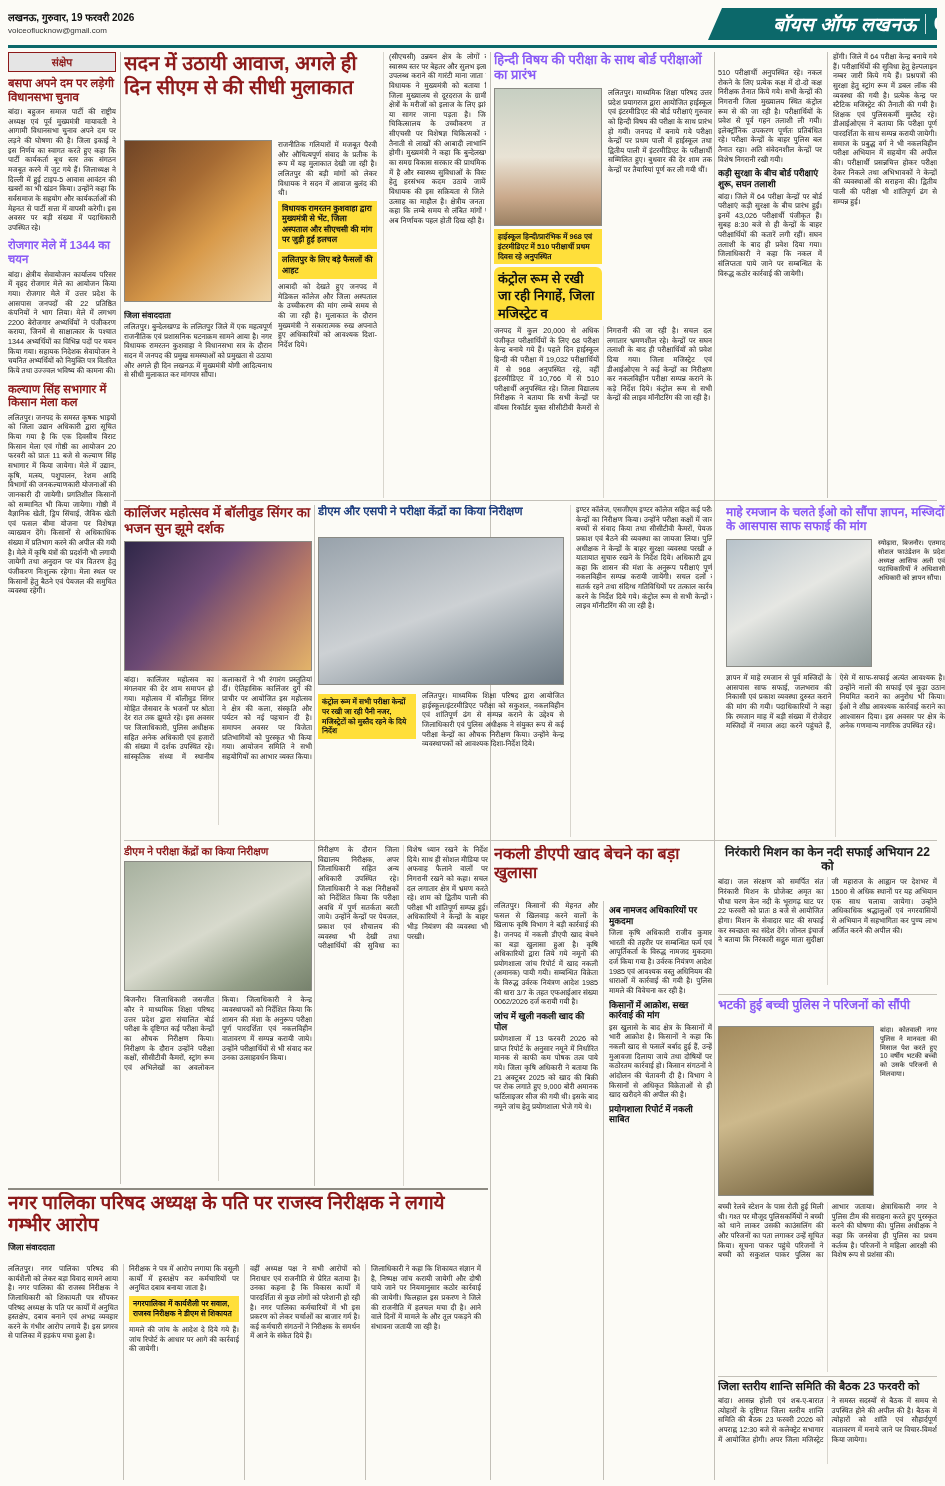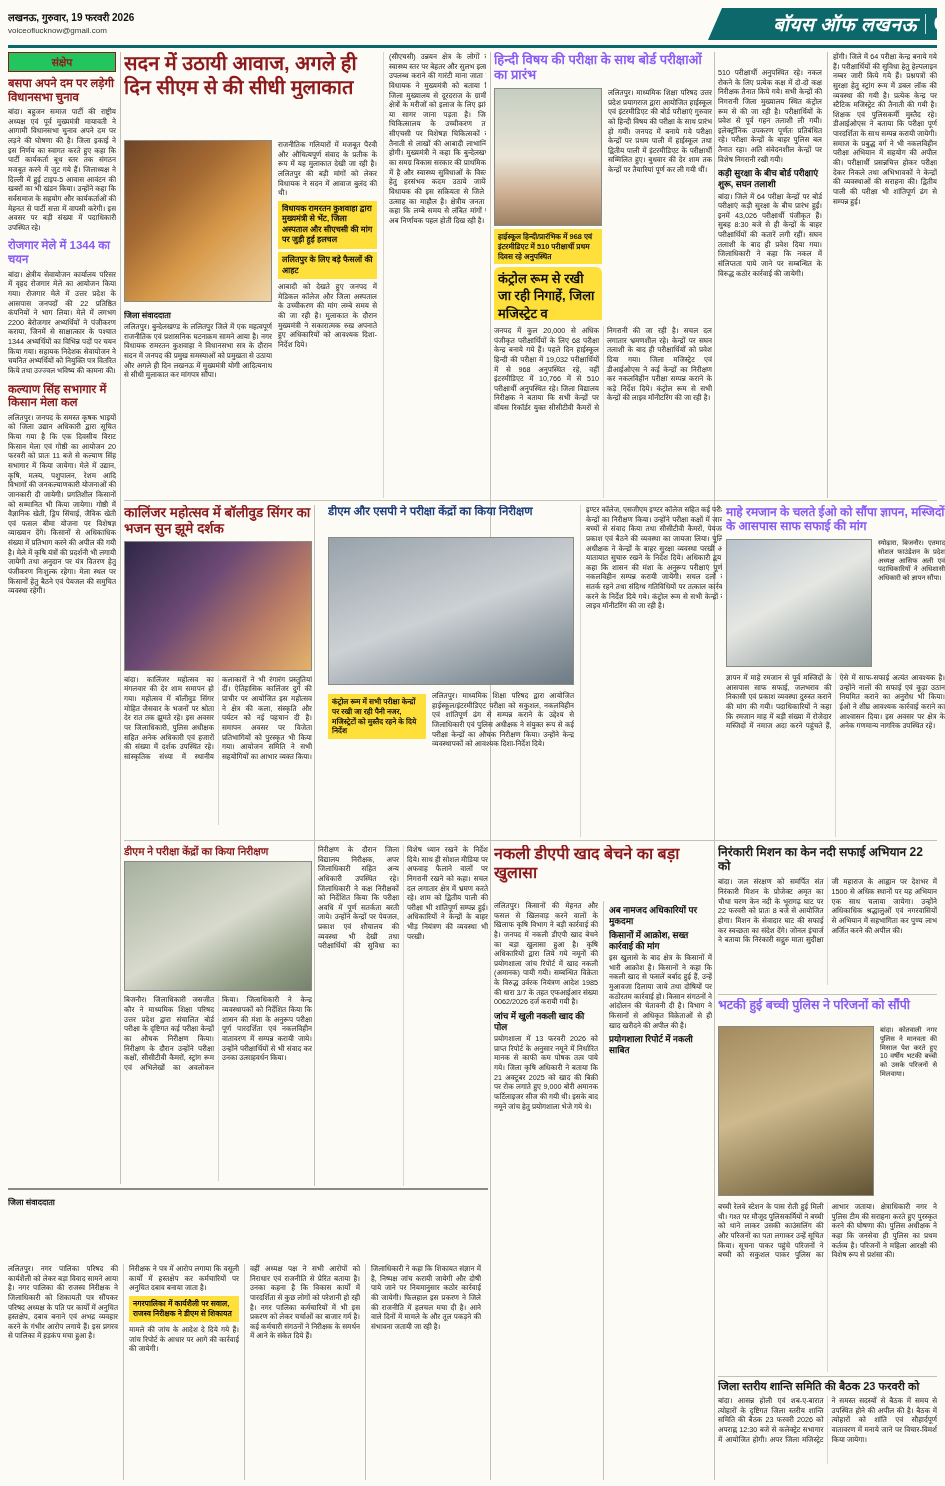--- a/index.html
+++ b/index.html
@@ -20,21 +20,21 @@
   .photo{border:1px solid #8a8a84;box-sizing:border-box;}
   .ph-cm{background:linear-gradient(135deg,#6f4426 0%,#a56a33 35%,#d89a4a 60%,#efd4a6 100%);}
   .ph-students{background:linear-gradient(180deg,#c7cfc2 0%,#e9e3d5 50%,#caa98b 80%,#9b8163 100%);}
   .ph-stage{background:linear-gradient(130deg,#2f2748 0%,#6d4a75 40%,#b87a67 70%,#e3b46a 100%);}
   .ph-inspect{background:linear-gradient(160deg,#98a2ab 0%,#cdd1d4 50%,#8f9aa2 80%,#6e7a84 100%);}
   .ph-memo{background:linear-gradient(150deg,#b7c2ca 0%,#e6e7e3 45%,#aeb6b5 75%,#8d9897 100%);}
   .ph-dm2{background:linear-gradient(150deg,#a7b19f 0%,#d8dacd 50%,#95a089 80%,#77826d 100%);}
   .ph-police{background:linear-gradient(160deg,#a38b5e 0%,#cdb98c 45%,#8c7a54 80%,#615434 100%);}
   .vline{background:#c3c0b8;width:1px;}
   .hline{background:#c3c0b8;height:1px;}
-  .kickerbox{border:1px solid #8d1a1a;color:#8d1a1a;font-weight:bold;font-size:10.5px;text-align:center;padding:2px 0;background:#22c55e;}
+  .kickerbox{border:1px solid #8d1a1a;color:#8d1a1a;font-weight:bold;font-size:10.5px;text-align:center;padding:2px 0;background:#e5e5e5;}
   .mast{background:#0c686a;color:#ffffff;display:flex;align-items:center;justify-content:flex-end;padding:0 10px;clip-path:polygon(14px 0,100% 0,100% 100%,0 100%);}
   .mast .brand{font-weight:bold;font-style:italic;font-size:19px;letter-spacing:.5px;}
   .mast .sep{width:1px;height:20px;background:#ffffff;margin:0 8px;opacity:.8;}
   .mast .pg{font-weight:bold;font-size:19px;}
 </style>
 </head>
 <body>
 
 <div id="page">
 
@@ -116,21 +116,21 @@
   <div class="abs" style="left:124px;top:505px;width:188px;height:332px;">
     <div class="headline h-maroon" style="font-size:13.5px;">कालिंजर महोत्सव में बॉलीवुड सिंगर का भजन सुन झूमे दर्शक</div>
     <div class="photo ph-stage" style="width:188px;height:130px;margin:4px 0;"></div>
     <div class="cols2" style="height:150px;">
       <div class="body">बांदा। कालिंजर महोत्सव का मंगलवार की देर शाम समापन हो गया। महोत्सव में बॉलीवुड सिंगर मोहित जैसवार के भजनों पर श्रोता देर रात तक झूमते रहे। इस अवसर पर जिलाधिकारी, पुलिस अधीक्षक सहित अनेक अधिकारी एवं हजारों की संख्या में दर्शक उपस्थित रहे। सांस्कृतिक संध्या में स्थानीय कलाकारों ने भी रंगारंग प्रस्तुतियां दीं। ऐतिहासिक कालिंजर दुर्ग की प्राचीर पर आयोजित इस महोत्सव ने क्षेत्र की कला, संस्कृति और पर्यटन को नई पहचान दी है। समापन अवसर पर विजेता प्रतिभागियों को पुरस्कृत भी किया गया। आयोजन समिति ने सभी सहयोगियों का आभार व्यक्त किया।</div>
     </div>
   </div>
 
   <div class="abs vline" style="left:314px;top:505px;height:681px;"></div>
 
-  <div class="abs" style="left:328px;top:505px;width:394px;height:332px;">
+  <div class="abs" style="left:318px;top:505px;width:394px;height:332px;">
     <div class="abs headline h-blue" style="left:0;top:0;width:246px;font-size:11.5px;">डीएम और एसपी ने परीक्षा केंद्रों का किया निरीक्षण</div>
     <div class="abs photo ph-inspect" style="left:0;top:32px;width:246px;height:148px;"></div>
     <div class="abs" style="left:0;top:186px;width:98px;">
       <div class="hl-yellow" style="font-size:7.4px;">कंट्रोल रूम में सभी परीक्षा केन्द्रों पर रखी जा रही पैनी नजर, मजिस्ट्रेटों को मुस्तैद रहने के दिये निर्देश</div>
     </div>
     <div class="abs" style="left:104px;top:186px;width:142px;height:146px;">
       <div class="body">ललितपुर। माध्यमिक शिक्षा परिषद द्वारा आयोजित हाईस्कूल/इंटरमीडिएट परीक्षा को सकुशल, नकलविहीन एवं शांतिपूर्ण ढंग से सम्पन्न कराने के उद्देश्य से जिलाधिकारी एवं पुलिस अधीक्षक ने संयुक्त रूप से कई परीक्षा केन्द्रों का औचक निरीक्षण किया। उन्होंने केन्द्र व्यवस्थापकों को आवश्यक दिशा-निर्देश दिये।</div>
     </div>
     <div class="abs" style="left:252px;top:0;width:142px;height:332px;border-left:1px solid #d8d5cd;padding-left:5px;">
       <div class="body">इण्टर कॉलेज, एसजीएम इण्टर कॉलेज सहित कई परीक्षा केन्द्रों का निरीक्षण किया। उन्होंने परीक्षा कक्षों में जाकर बच्चों से संवाद किया तथा सीसीटीवी कैमरों, पेयजल, प्रकाश एवं बैठने की व्यवस्था का जायजा लिया। पुलिस अधीक्षक ने केन्द्रों के बाहर सुरक्षा व्यवस्था परखी और यातायात सुचारु रखने के निर्देश दिये। अधिकारी द्वय ने कहा कि शासन की मंशा के अनुरूप परीक्षाएं पूर्णतः नकलविहीन सम्पन्न करायी जायेंगी। सचल दलों को सतर्क रहने तथा संदिग्ध गतिविधियों पर तत्काल कार्रवाई करने के निर्देश दिये गये। कंट्रोल रूम से सभी केन्द्रों की लाइव मॉनीटरिंग की जा रही है।</div>
@@ -165,28 +165,29 @@
   <div class="abs" style="left:494px;top:845px;width:218px;height:635px;">
     <div class="headline h-maroon" style="font-size:16px;">नकली डीएपी खाद बेचने का बड़ा खुलासा</div>
     <div class="abs" style="left:0;top:56px;width:104px;height:579px;">
       <div class="body">ललितपुर। किसानों की मेहनत और फसल से खिलवाड़ करने वालों के खिलाफ कृषि विभाग ने बड़ी कार्रवाई की है। जनपद में नकली डीएपी खाद बेचने का बड़ा खुलासा हुआ है। कृषि अधिकारियों द्वारा लिये गये नमूनों की प्रयोगशाला जांच रिपोर्ट में खाद नकली (अमानक) पायी गयी। सम्बन्धित विक्रेता के विरुद्ध उर्वरक नियंत्रण आदेश 1985 की धारा 3/7 के तहत एफआईआर संख्या 0062/2026 दर्ज करायी गयी है।</div>
       <div class="subhead">जांच में खुली नकली खाद की पोल</div>
       <div class="body">प्रयोगशाला में 13 फरवरी 2026 को प्राप्त रिपोर्ट के अनुसार नमूने में निर्धारित मानक से काफी कम पोषक तत्व पाये गये। जिला कृषि अधिकारी ने बताया कि 21 अक्टूबर 2025 को खाद की बिक्री पर रोक लगाते हुए 9,000 बोरी अमानक फर्टिलाइजर सीज की गयी थी। इसके बाद नमूने जांच हेतु प्रयोगशाला भेजे गये थे।</div>
     </div>
     <div class="abs vline" style="left:109px;top:56px;height:579px;"></div>
     <div class="abs" style="left:115px;top:56px;width:103px;height:579px;">
       <div class="subhead">अब नामजद अधिकारियों पर मुकदमा</div>
+      <div class="body">जिला कृषि अधिकारी राजीव कुमार भारती की तहरीर पर सम्बन्धित फर्म एवं आपूर्तिकर्ता के विरुद्ध नामजद मुकदमा दर्ज किया गया है। उर्वरक नियंत्रण आदेश 1985 एवं आवश्यक वस्तु अधिनियम की धाराओं में कार्रवाई की गयी है। पुलिस मामले की विवेचना कर रही है।</div>
       <div class="subhead">किसानों में आक्रोश, सख्त कार्रवाई की मांग</div>
       <div class="body">इस खुलासे के बाद क्षेत्र के किसानों में भारी आक्रोश है। किसानों ने कहा कि नकली खाद से फसलें बर्बाद हुई हैं, उन्हें मुआवजा दिलाया जाये तथा दोषियों पर कठोरतम कार्रवाई हो। किसान संगठनों ने आंदोलन की चेतावनी दी है। विभाग ने किसानों से अधिकृत विक्रेताओं से ही खाद खरीदने की अपील की है।</div>
       <div class="subhead">प्रयोगशाला रिपोर्ट में नकली साबित</div>
     </div>
   </div>
 
   <div class="abs" style="left:718px;top:845px;width:219px;height:145px;">
-    <div class="headline h-dark" style="font-size:12px;">निरंकारी मिशन का केन नदी सफाई अभियान 22 को</div>
+    <div class="headline h-dark" style="font-size:12px;text-align:center;">निरंकारी मिशन का केन नदी सफाई अभियान 22 को</div>
     <div class="cols2" style="height:108px;margin-top:4px;">
       <div class="body">बांदा। जल संरक्षण को समर्पित संत निरंकारी मिशन के प्रोजेक्ट अमृत का चौथा चरण केन नदी के भूरागढ़ घाट पर 22 फरवरी को प्रातः 8 बजे से आयोजित होगा। मिशन के सेवादार घाट की सफाई कर स्वच्छता का संदेश देंगे। जोनल इंचार्ज ने बताया कि निरंकारी सद्गुरु माता सुदीक्षा जी महाराज के आह्वान पर देशभर में 1500 से अधिक स्थानों पर यह अभियान एक साथ चलाया जायेगा। उन्होंने अधिकाधिक श्रद्धालुओं एवं नगरवासियों से अभियान में सहभागिता कर पुण्य लाभ अर्जित करने की अपील की।</div>
     </div>
   </div>
   <div class="abs hline" style="left:718px;top:994px;width:219px;"></div>
 
   <div class="abs" style="left:718px;top:998px;width:219px;height:374px;">
     <div class="headline h-teal" style="font-size:12.5px;">भटकी हुई बच्ची पुलिस ने परिजनों को सौंपी</div>
     <div class="abs photo ph-police" style="left:0;top:28px;width:156px;height:170px;"></div>
     <div class="abs" style="left:162px;top:28px;width:57px;height:170px;">
@@ -201,20 +202,21 @@
   <div class="abs" style="left:718px;top:1380px;width:219px;height:100px;">
     <div class="headline h-dark" style="font-size:11px;">जिला स्तरीय शान्ति समिति की बैठक 23 फरवरी को</div>
     <div class="cols2" style="height:68px;margin-top:3px;">
       <div class="body">बांदा। आसन्न होली एवं शब-ए-बारात त्योहारों के दृष्टिगत जिला स्तरीय शान्ति समिति की बैठक 23 फरवरी 2026 को अपराह्न 12:30 बजे से कलेक्ट्रेट सभागार में आयोजित होगी। अपर जिला मजिस्ट्रेट ने समस्त सदस्यों से बैठक में समय से उपस्थित होने की अपील की है। बैठक में त्योहारों को शांति एवं सौहार्दपूर्ण वातावरण में मनाये जाने पर विचार-विमर्श किया जायेगा।</div>
     </div>
   </div>
 
   <div class="abs hline" style="left:8px;top:1188px;width:480px;height:2px;background:#8d8a82;"></div>
 
   <div class="abs" style="left:8px;top:1192px;width:480px;height:288px;">
+    <div class="headline h-maroon" style="font-size:19px;width:470px;">नगर पालिका परिषद अध्यक्ष के पति पर राजस्व निरीक्षक ने लगाये गम्भीर आरोप</div>
     <div class="byline" style="margin-top:4px;">जिला संवाददाता</div>
     <div class="abs" style="left:0;top:72px;width:110px;height:216px;">
       <div class="body">ललितपुर। नगर पालिका परिषद की कार्यशैली को लेकर बड़ा विवाद सामने आया है। नगर पालिका की राजस्व निरीक्षक ने जिलाधिकारी को शिकायती पत्र सौंपकर परिषद अध्यक्ष के पति पर कार्यों में अनुचित हस्तक्षेप, दबाव बनाने एवं अभद्र व्यवहार करने के गंभीर आरोप लगाये हैं। इस प्नगरव से पालिका में हड़कंप मचा हुआ है।</div>
     </div>
     <div class="abs vline" style="left:115px;top:72px;height:216px;"></div>
     <div class="abs" style="left:121px;top:72px;width:110px;height:216px;">
       <div class="body">निरीक्षक ने पत्र में आरोप लगाया कि वसूली कार्यों में हस्तक्षेप कर कर्मचारियों पर अनुचित दबाव बनाया जाता है।</div>
       <div class="hl-yellow" style="font-size:7.6px;">नगरपालिका में कार्यशैली पर सवाल, राजस्व निरीक्षक ने डीएम से शिकायत</div>
       <div class="body">मामले की जांच के आदेश दे दिये गये हैं। जांच रिपोर्ट के आधार पर आगे की कार्रवाई की जायेगी।</div>
     </div>

